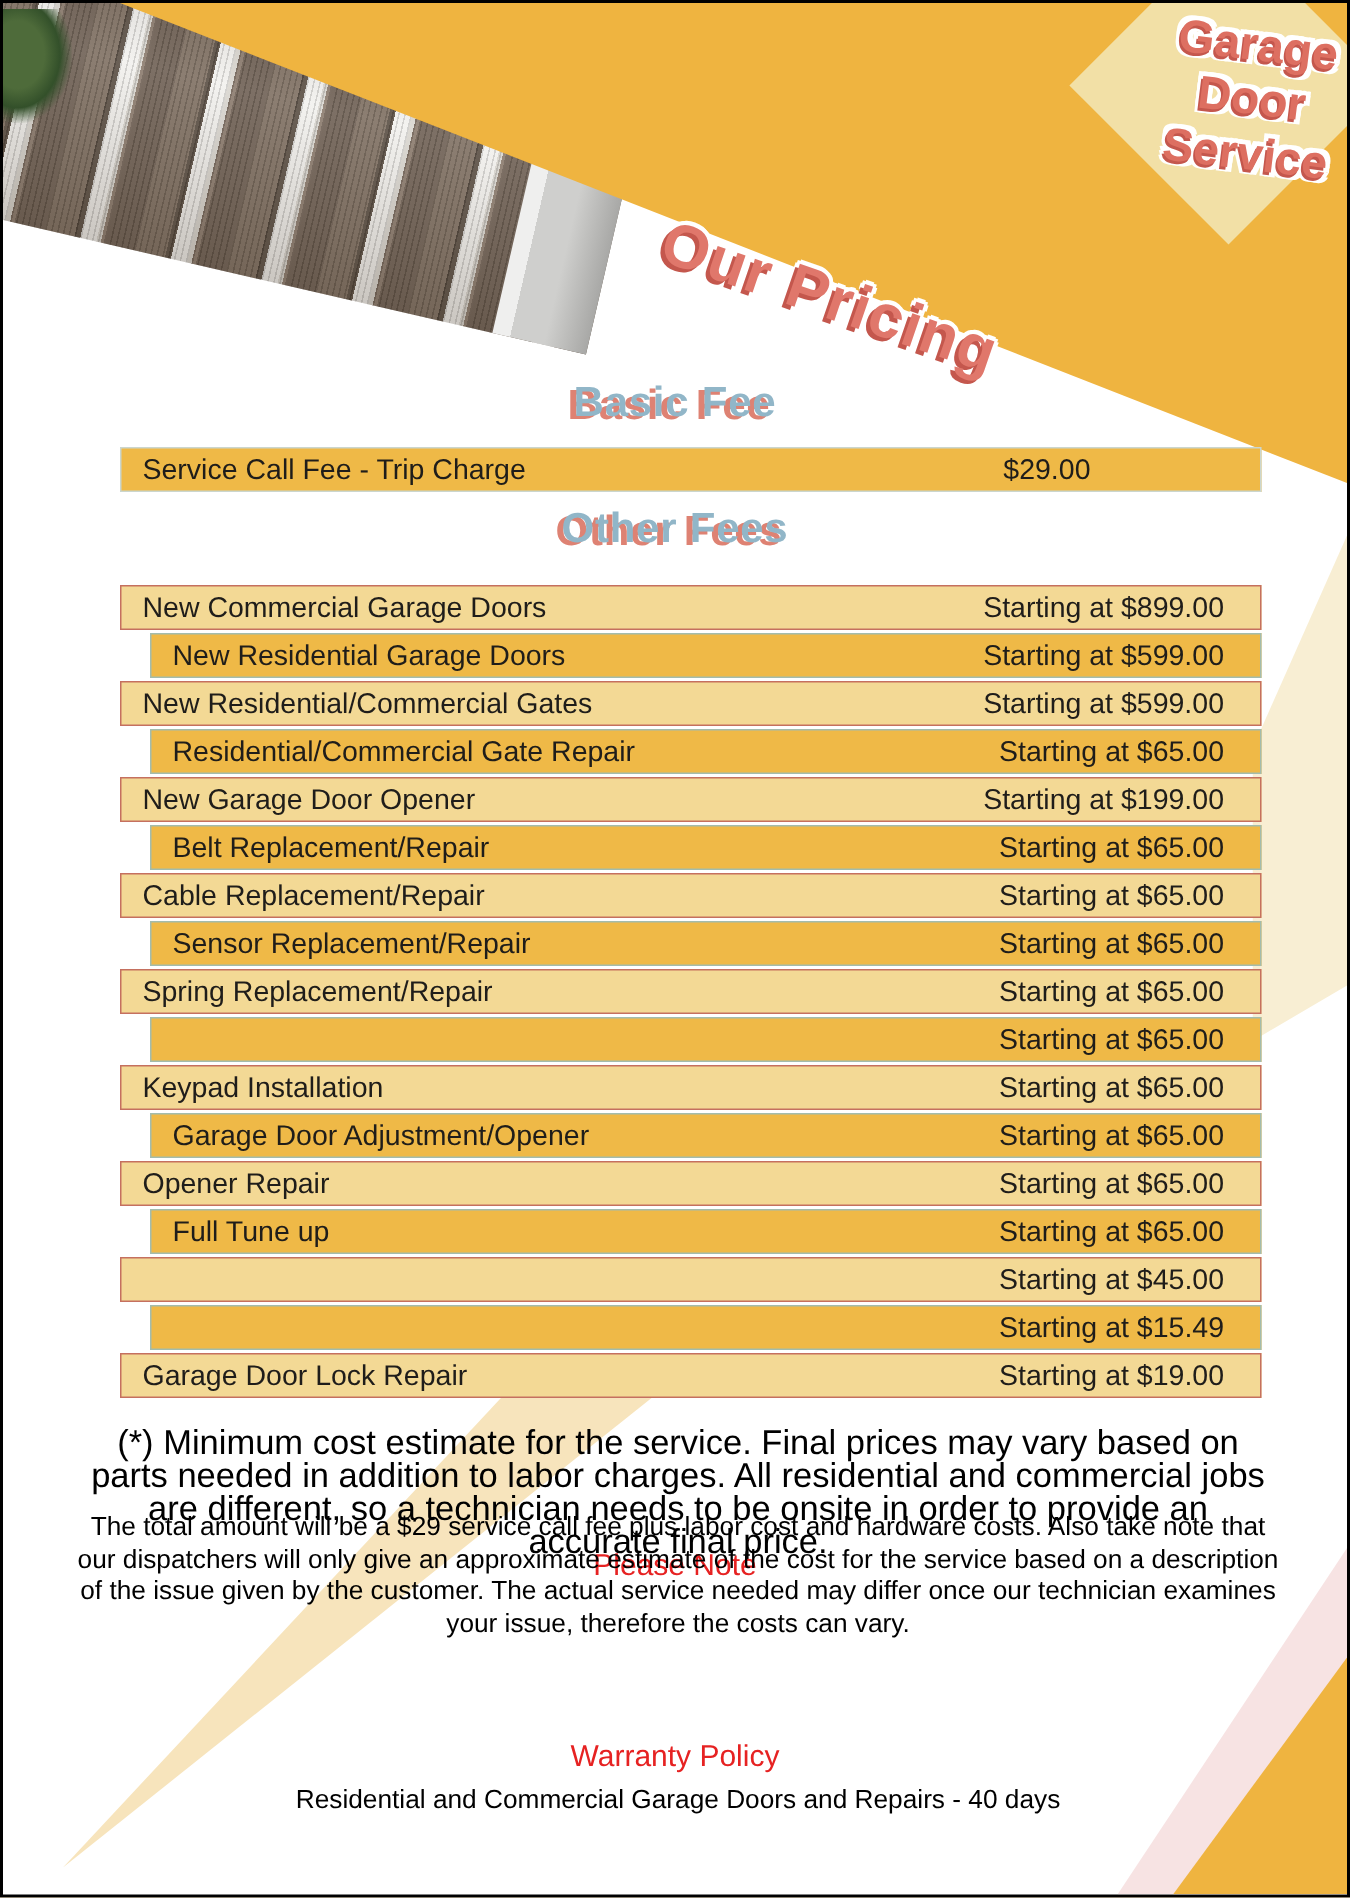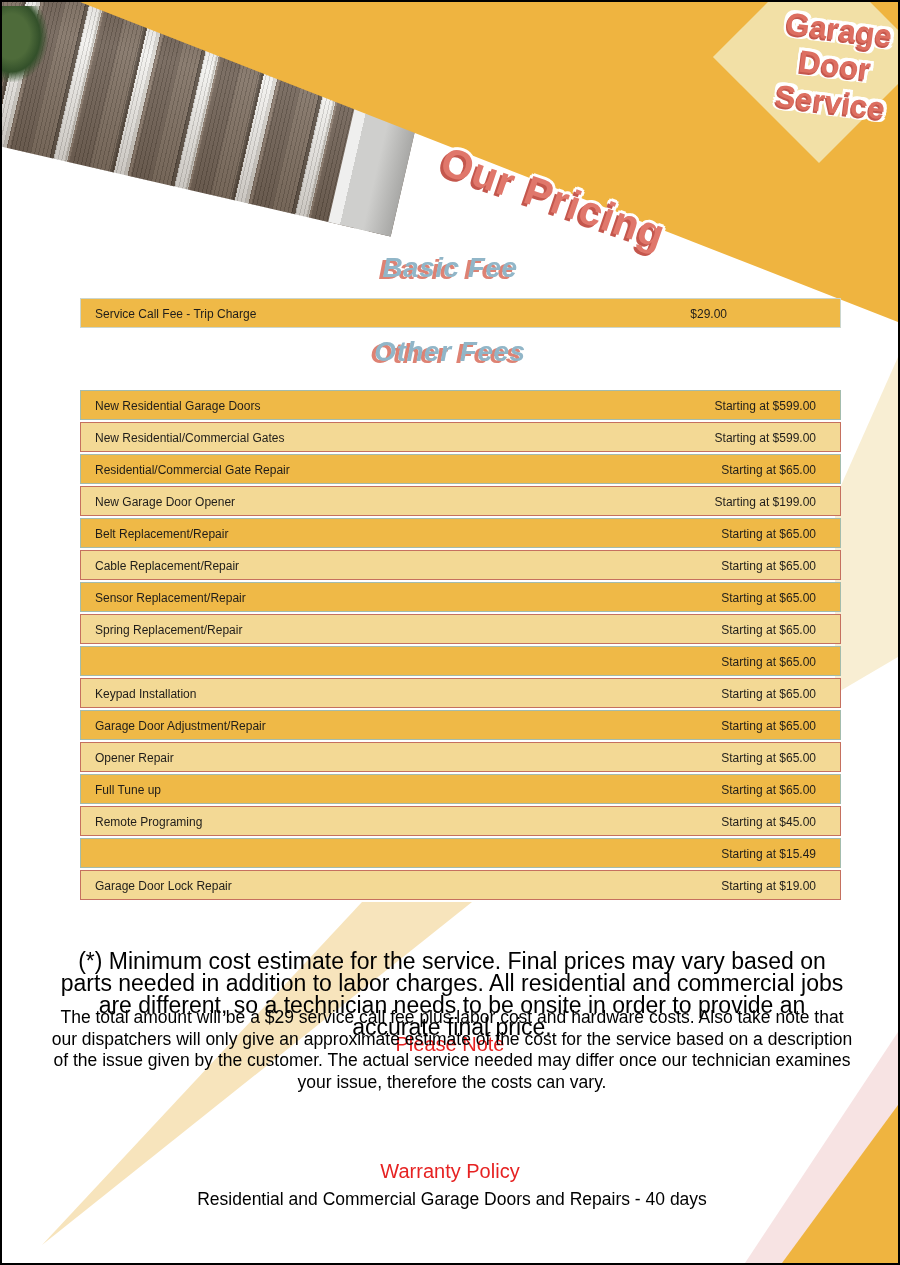--- a/index.html
+++ b/index.html
@@ -82,40 +82,40 @@
       3px 0 0 #fff,-3px 0 0 #fff,0 3px 0 #fff,0 -3px 0 #fff,
       2px 2px 0 #fff,-2px 2px 0 #fff,2px -2px 0 #fff,-2px -2px 0 #fff;
     white-space:nowrap;
   }
 
   
   .content{position:absolute;left:0;top:0;width:100%;height:100%;z-index:10;}
   .sec-heading{
     position:absolute;left:0;width:100%;text-align:center;
     font-size:28px;font-weight:bold;color:var(--heading-blue);
-    text-shadow:-4px 2px 0 var(--heading-shadow);letter-spacing:.5px;font-style:italic;
+    text-shadow:-4px 2px 0 var(--heading-shadow);letter-spacing:.5px;
   }
   .h-basic{top:250px;}
   .h-other{top:334px;}
 
   .row{
     position:relative;box-sizing:border-box;height:30px;line-height:28px;
-    font-size:12px;color:var(--text-dark);
+    font-size:19px;color:var(--text-dark);
   }
   .row .lbl{position:absolute;left:14px;top:0;line-height:30px;}
   .row .price{position:absolute;right:24px;top:0;line-height:30px;}
   .basic-row{
     position:absolute;left:78px;top:296px;width:761px;
     background:var(--row-dark);border:1px solid #CBD6CE;
   }
   .basic-row .price{right:113px;}
   .fees{position:absolute;left:78px;top:388px;width:761px;}
   .fees .row{margin-bottom:2px;}
   .fees .row.light{background:var(--row-light);border:1px solid var(--row-light-border);}
-  .fees .row.dark{background:var(--row-dark);border:1px solid var(--row-dark-border);}
+  .fees .row.dark{background:var(--row-dark);border:1px solid var(--row-dark-border);margin-left:20px;}
 
   .footnote{
     position:absolute;left:50px;top:948px;width:800px;text-align:center;
     font-size:23px;line-height:22px;color:#000;
   }
   .note-heading{
     position:absolute;left:0;width:100%;text-align:center;
     font-size:20px;font-weight:normal;color:var(--note-red);
   }
   .nh-please{top:1031px;}
@@ -158,20 +158,24 @@
     <div class="sec-heading h-basic">Basic Fee</div>
 
     <div class="row basic-row">
       <span class="lbl">Service Call Fee - Trip Charge</span>
       <span class="price">$29.00</span>
     </div>
 
     <div class="sec-heading h-other">Other Fees</div>
 
     <div class="fees">
+        <div class="row light">
+          <span class="lbl">New Commercial Garage Doors</span>
+          <span class="price">Starting at $899.00</span>
+        </div>
         <div class="row dark">
           <span class="lbl">New Residential Garage Doors</span>
           <span class="price">Starting at $599.00</span>
         </div>
         <div class="row light">
           <span class="lbl">New Residential/Commercial Gates</span>
           <span class="price">Starting at $599.00</span>
         </div>
         <div class="row dark">
           <span class="lbl">Residential/Commercial Gate Repair</span>
@@ -198,33 +202,32 @@
           <span class="price">Starting at $65.00</span>
         </div>
         <div class="row dark">
           <span class="price">Starting at $65.00</span>
         </div>
         <div class="row light">
           <span class="lbl">Keypad Installation</span>
           <span class="price">Starting at $65.00</span>
         </div>
         <div class="row dark">
-          <span class="lbl">Garage Door Adjustment/Repair</span>
+          <span class="lbl">Garage Door Adjustment/Opener</span>
           <span class="price">Starting at $65.00</span>
         </div>
         <div class="row light">
           <span class="lbl">Opener Repair</span>
           <span class="price">Starting at $65.00</span>
         </div>
         <div class="row dark">
           <span class="lbl">Full Tune up</span>
           <span class="price">Starting at $65.00</span>
         </div>
         <div class="row light">
-          <span class="lbl">Remote Programing</span>
           <span class="price">Starting at $45.00</span>
         </div>
         <div class="row dark">
           <span class="price">Starting at $15.49</span>
         </div>
         <div class="row light">
           <span class="lbl">Garage Door Lock Repair</span>
           <span class="price">Starting at $19.00</span>
         </div>
       </div>

